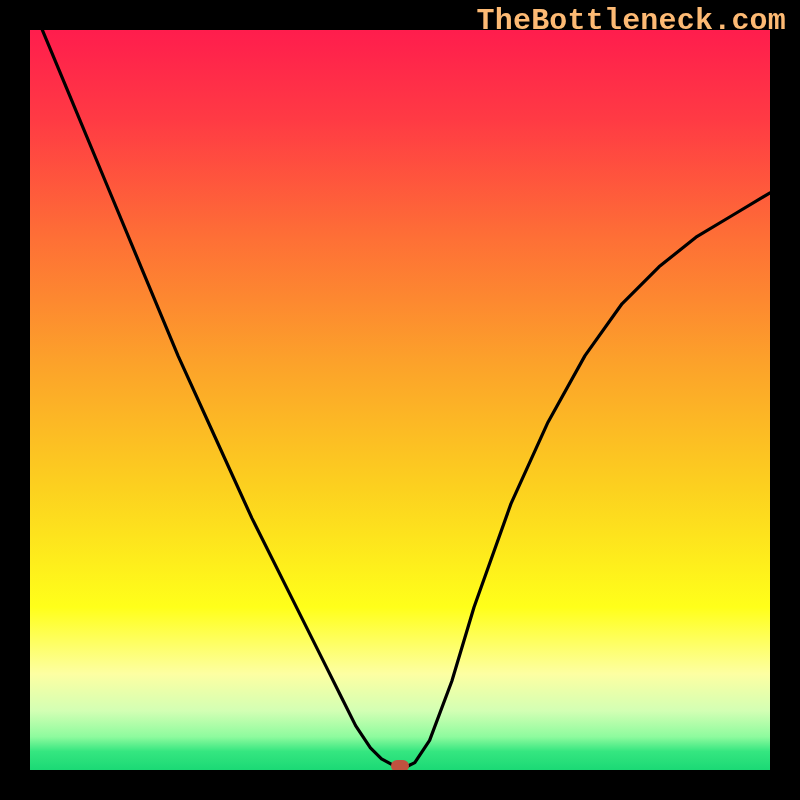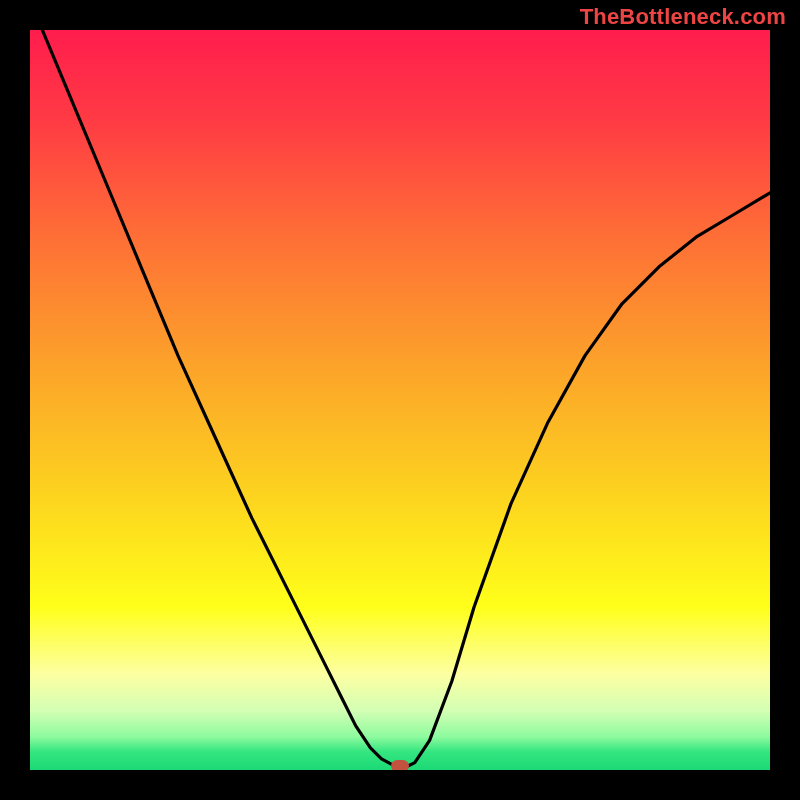--- a/index.html
+++ b/index.html
@@ -14,25 +14,26 @@
   .frame {
     position: relative;
     width: 800px;
     height: 800px;
     background: #000;
   }
   .watermark {
     position: absolute;
     top: 4px;
     right: 14px;
-    color: #ef4444;
-    font-size: 22px;
+    color: #fdba74;
+    font-size: 30px;
     font-weight: 600;
     letter-spacing: 0.2px;
     z-index: 5;
+    font-family: Liberation Mono, monospace;
   }
   .plot {
     position: absolute;
     left: 30px;
     top: 30px;
     width: 740px;
     height: 740px;
     overflow: hidden;
   }
   .gradient {

